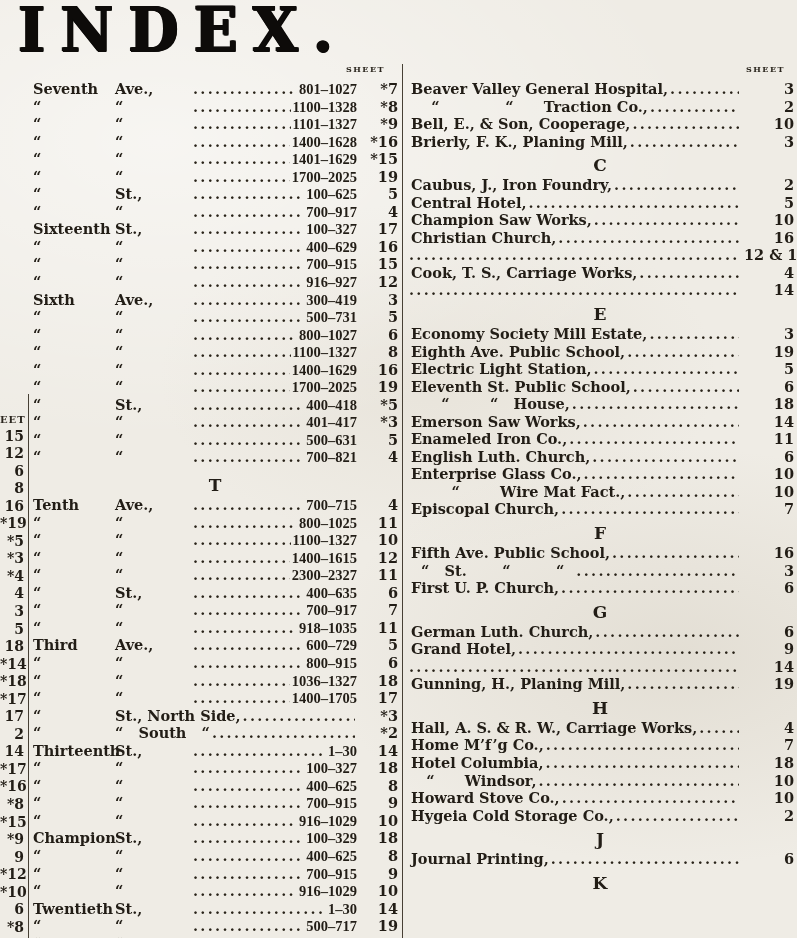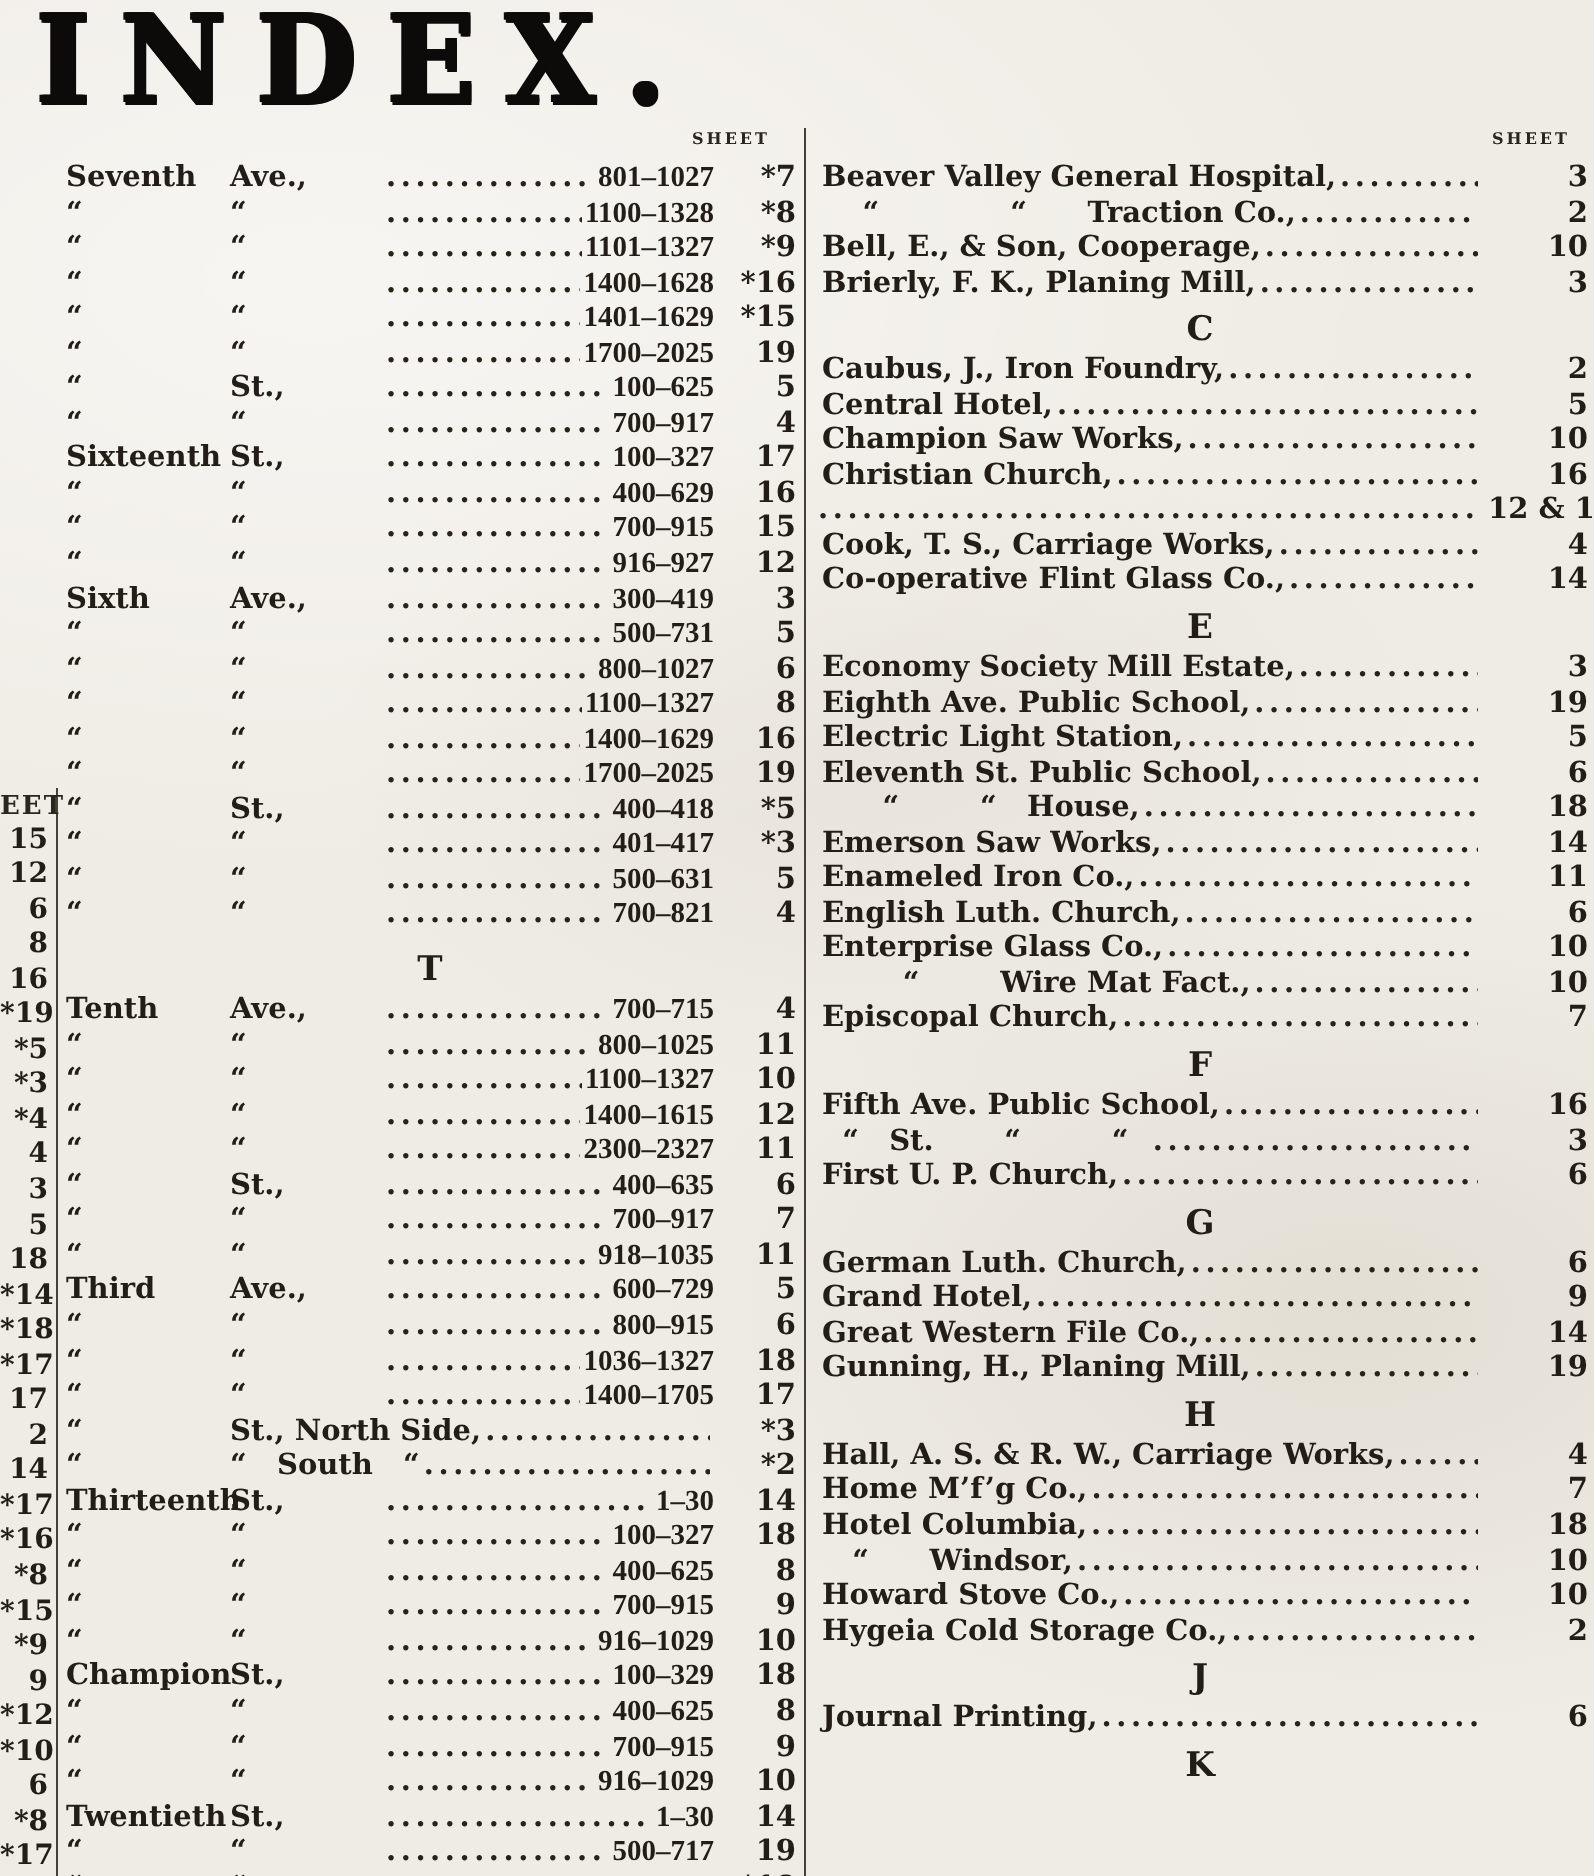--- a/index.html
+++ b/index.html
@@ -27,21 +27,21 @@
   .divider{
     position:absolute;left:402px;top:64px;bottom:0;width:1px;background:#474035;
   }
   
   .margin-strip{
     position:absolute;left:0;top:394px;width:28px;bottom:0;
     border-right:1px solid #474035;
   }
   .mrow{height:17.55px;line-height:17.55px;text-align:right;padding-right:4px;
         font-size:14px;font-weight:bold;white-space:nowrap;}
-  .mrow.t-label{font-size:13px;font-weight:bold;letter-spacing:1px;line-height:20px;color:#2a251d;}
+  .mrow.t-label{font-size:10px;font-weight:bold;letter-spacing:1px;line-height:20px;color:#2a251d;margin-top:16px;}
   
   .col{position:absolute;top:80px;}
   .col-left{left:33px;width:365px;}
   .col-right{left:407px;width:387px;}
   .lrow,.rrow{display:flex;align-items:baseline;height:17.55px;line-height:17.55px;
               font-size:14.5px;font-weight:bold;white-space:nowrap;}
   .lrow.t-header,.rrow.t-header{height:30px;align-items:flex-end;}
   .rrow.t-header{height:26px;}
   .hdr{display:none;}
   .t-header .hdr{display:block;flex:1;text-align:center;font-size:17px;font-weight:bold;
@@ -644,21 +644,20 @@
 
     <div class="rrow">
 
       <span class="name">Cook, T. S., Carriage Works,</span>
       <span class="leader"></span>
       <span class="sheet">4</span>
     </div>
 
     <div class="rrow">
 
-      <span class="name">Co-operative Flint Glass Co.,</span>
       <span class="leader"></span>
       <span class="sheet">14</span>
     </div>
 
     <div class="rrow t-header">
       <span class="hdr">E</span>
 
     </div>
 
     <div class="rrow">
@@ -778,21 +777,20 @@
 
     <div class="rrow">
 
       <span class="name">Grand Hotel,</span>
       <span class="leader"></span>
       <span class="sheet">9</span>
     </div>
 
     <div class="rrow">
 
-      <span class="name">Great Western File Co.,</span>
       <span class="leader"></span>
       <span class="sheet">14</span>
     </div>
 
     <div class="rrow">
 
       <span class="name">Gunning, H., Planing Mill,</span>
       <span class="leader"></span>
       <span class="sheet">19</span>
     </div>

